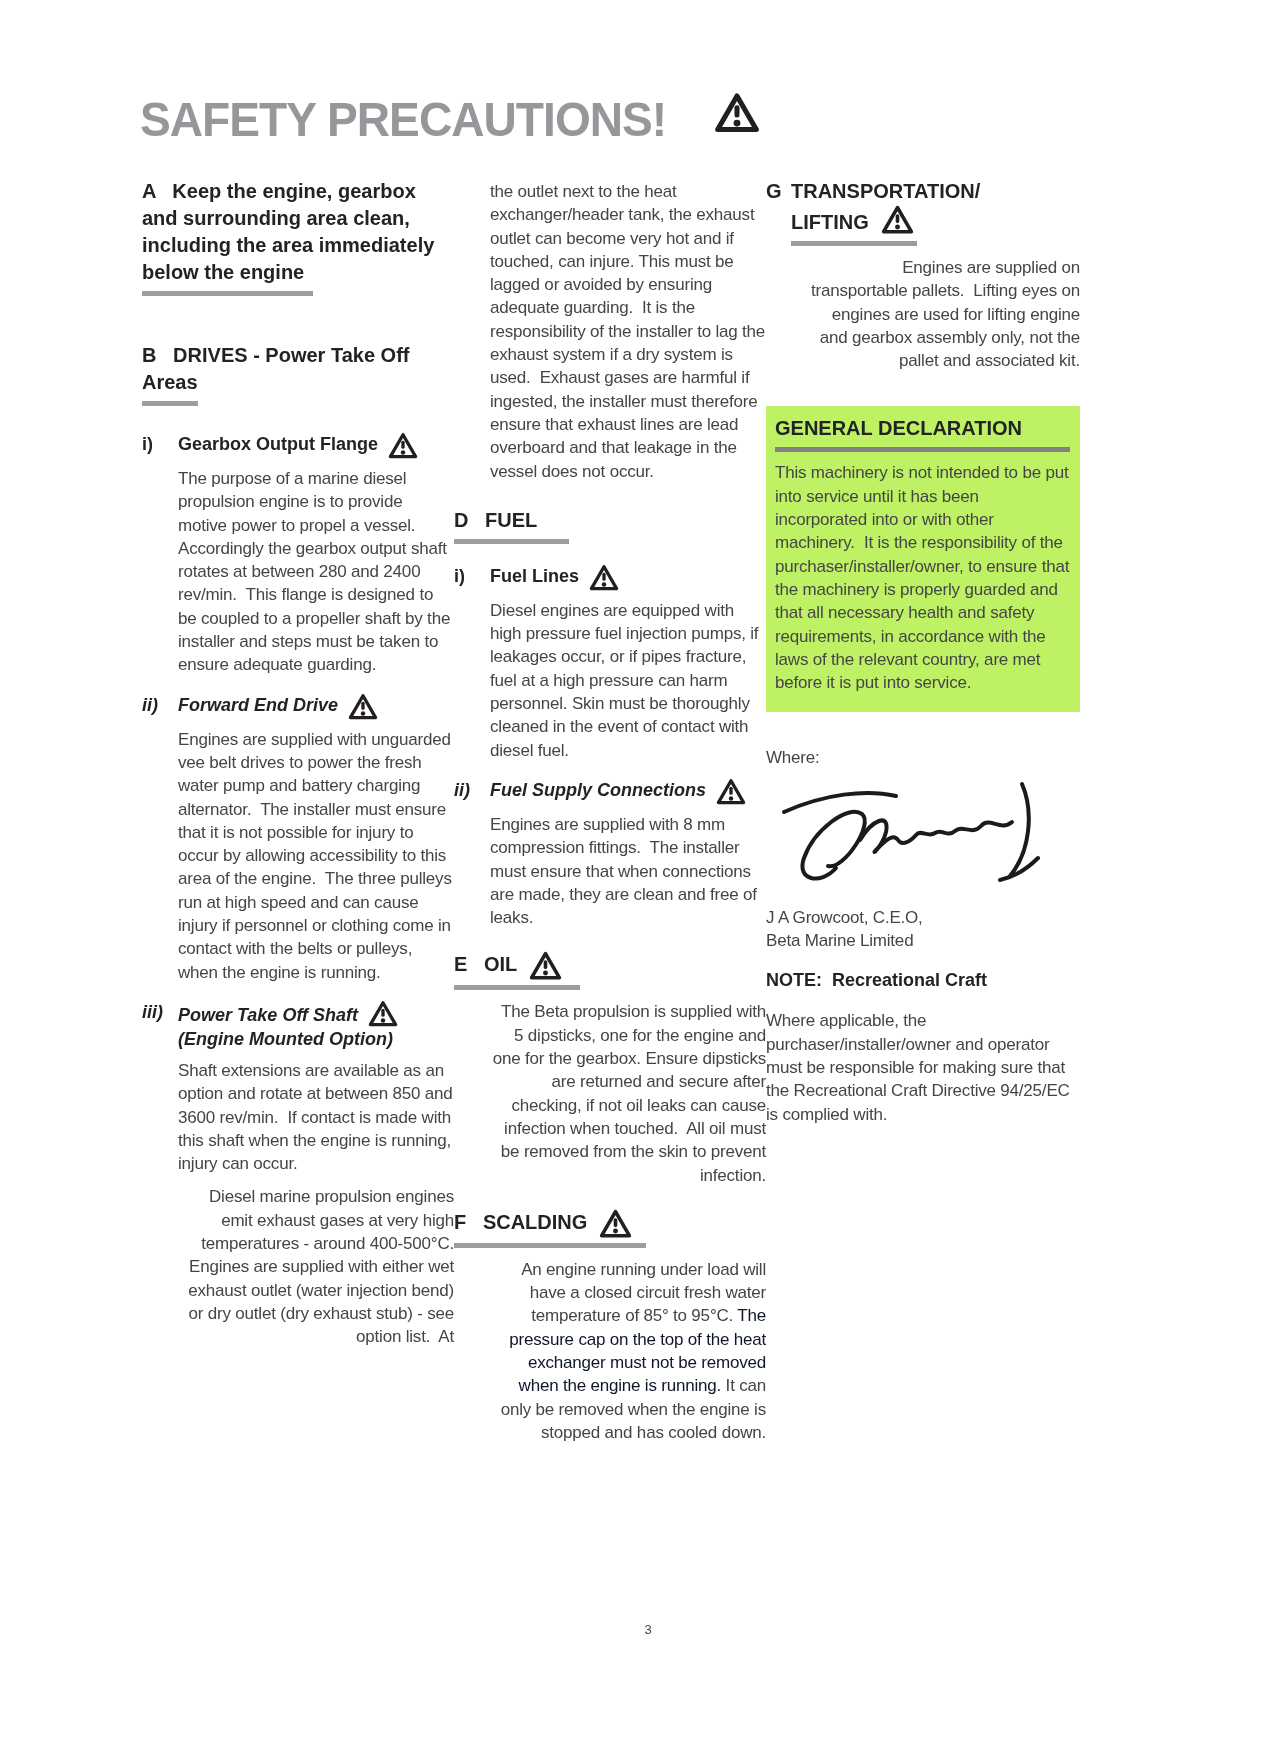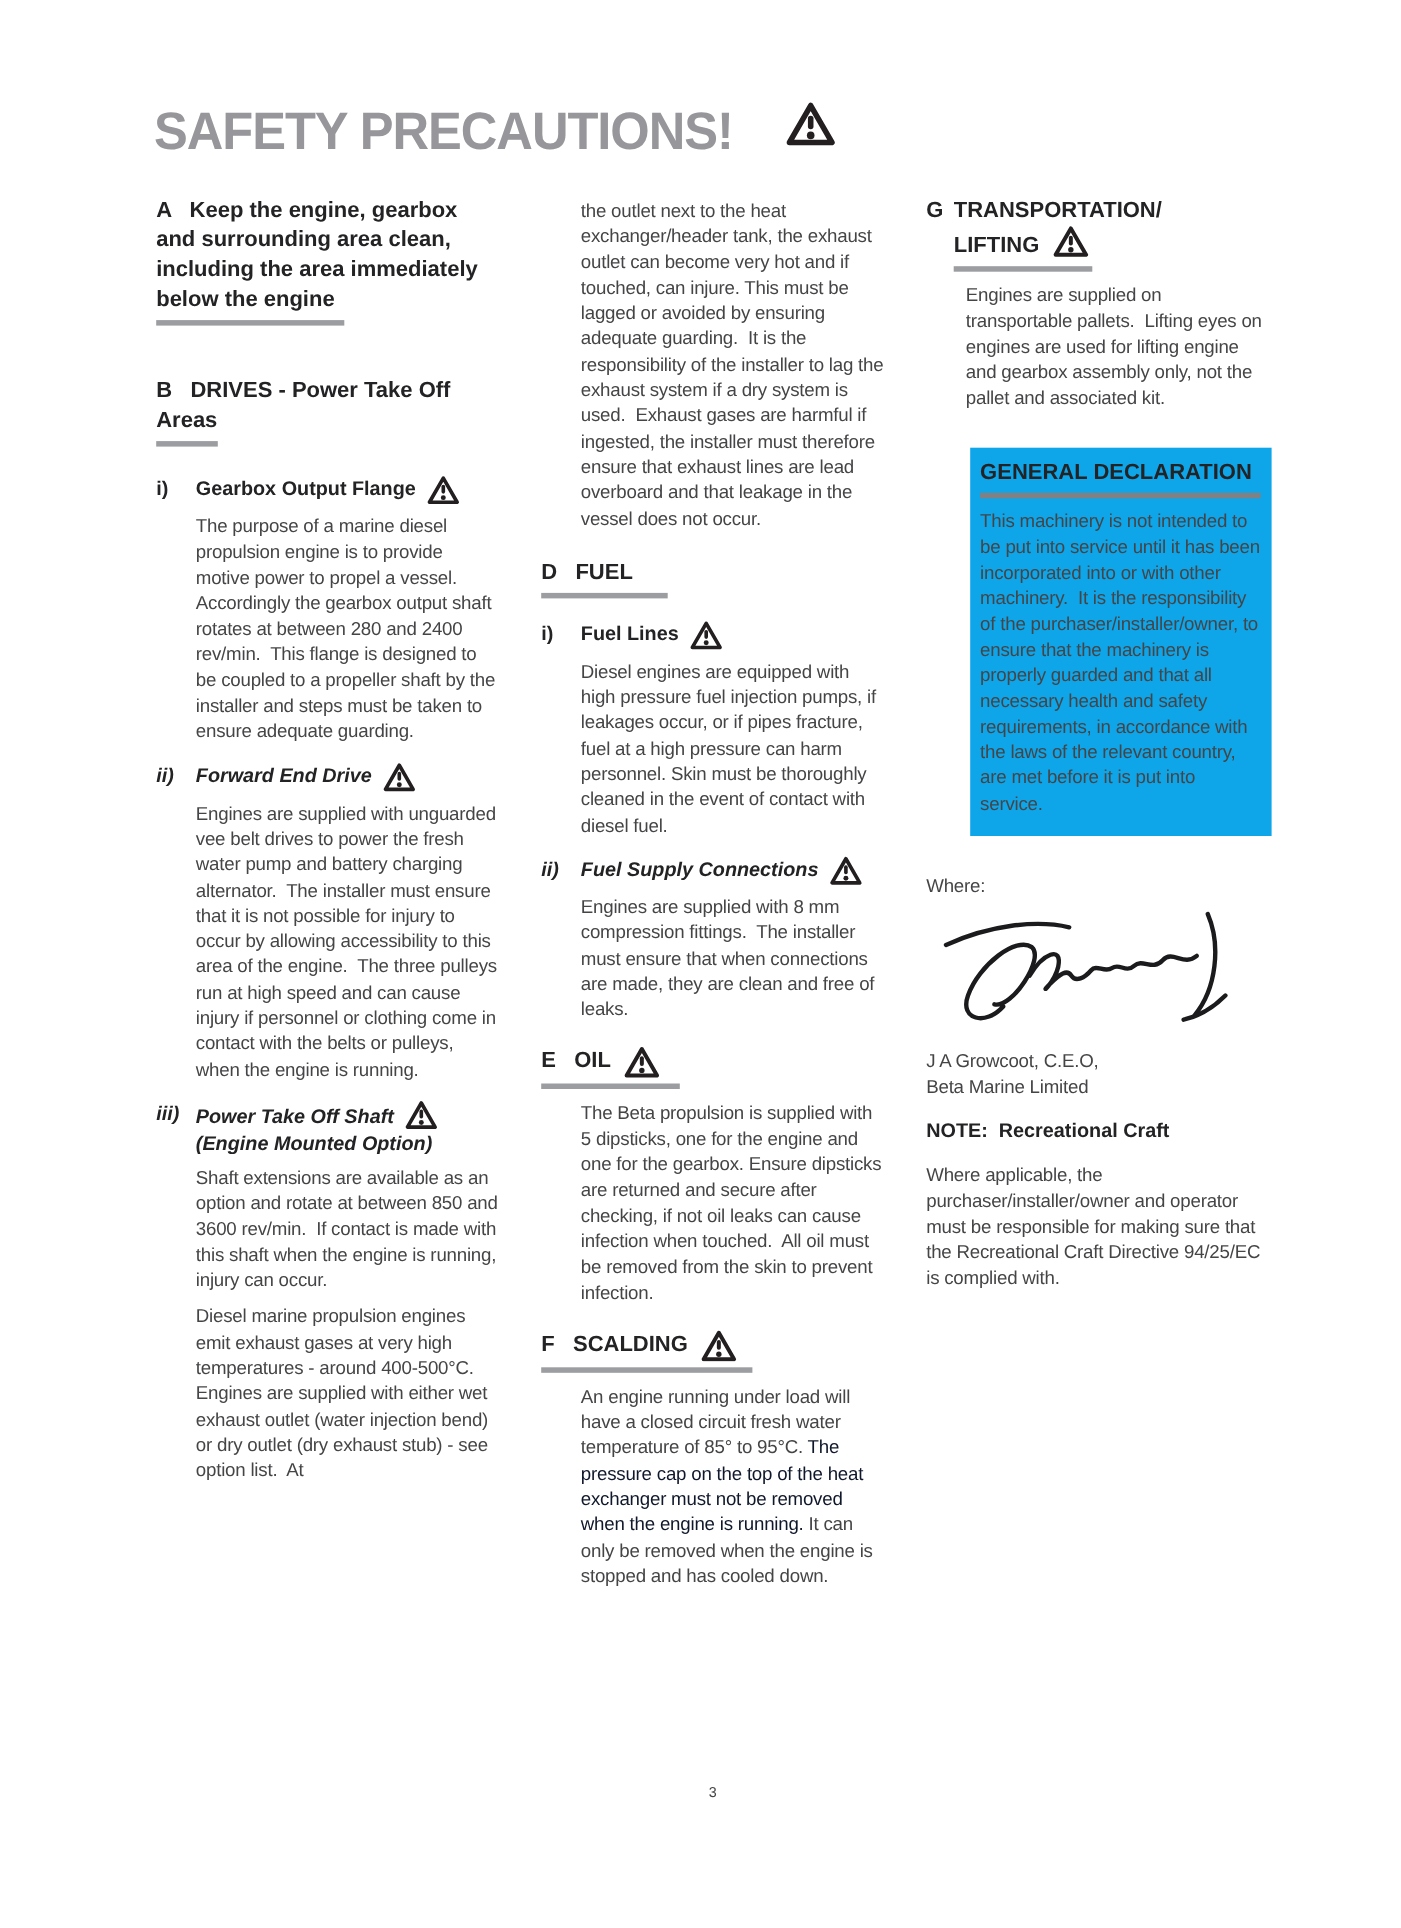--- a/index.html
+++ b/index.html
@@ -11,21 +11,21 @@
   .title-row{
     position:absolute;top:92px;left:140px;
     display:flex;gap:26px;
   }
   h1{
     margin:0;font-size:48px;font-weight:700;letter-spacing:-1px;
     color:#97979b;white-space:pre;transform:scaleX(.96);transform-origin:left;
   }
   .cols{
     position:absolute;top:178px;left:142px;
-    display:grid;grid-template-columns:312px 312px 314px;column-gap:38px;
+    display:grid;grid-template-columns:312px 312px 314px;
   }
   .col{min-width:0;}
   p,.sec-head,.item-title,.g-line,.name-line,.signed,.note-head{white-space:pre-wrap;}
   p{margin:0;font-size:17px;line-height:23.3px;letter-spacing:-0.2px;}
   .indent{margin-left:36px;}
   .sec-head{
     margin:0;font-size:20px;line-height:27px;font-weight:700;color:#232325;
     display:flex;align-items:flex-start;
   }
   .sec-head .txt{white-space:pre-wrap;}
@@ -45,25 +45,25 @@
   }
   .item-num{width:36px;flex-shrink:0;}
   .item-body{margin-top:8px;}
   .warn{flex-shrink:0;}
   .warn-title{width:46px;height:41px;}
   .warn-sec{width:33px;height:29px;margin-left:12px;vertical-align:-5px;}
   .warn-item{width:30px;height:27px;margin-left:10px;vertical-align:-6px;}
   
   .mt-sec{margin-top:46px;}
   .mt-item{margin-top:16px;font-style:italic;}
-  .mt-para{margin-top:10px;}
+  .mt-para{margin-top:10px;text-align:right;}
   .g-head{display:flex;font-size:20px;line-height:27px;font-weight:700;color:#232325;}
   .g-letter{width:25px;flex-shrink:0;}
   .decl-box{
-    background:#0ea5e9;margin-top:34px;padding:9px 10px 18px 9px;margin-left:40px;
+    background:#bef264;margin-top:34px;padding:9px 10px 18px 9px;
   }
   .decl-box .sec-head{display:block;}
   .decl-box p{margin-top:9px;}
   .signed{margin-top:34px;font-size:17px;}
   .signature{margin-top:6px;margin-left:8px;display:block;}
   .name-block{margin-top:10px;font-size:17px;line-height:23.3px;letter-spacing:-0.2px;}
   .note-head{font-size:18px;font-weight:700;color:#232325;}
   .note-body{margin-top:11px;}
   .bold-run{font-weight:400;color:#0f172a;}
   .footer{

